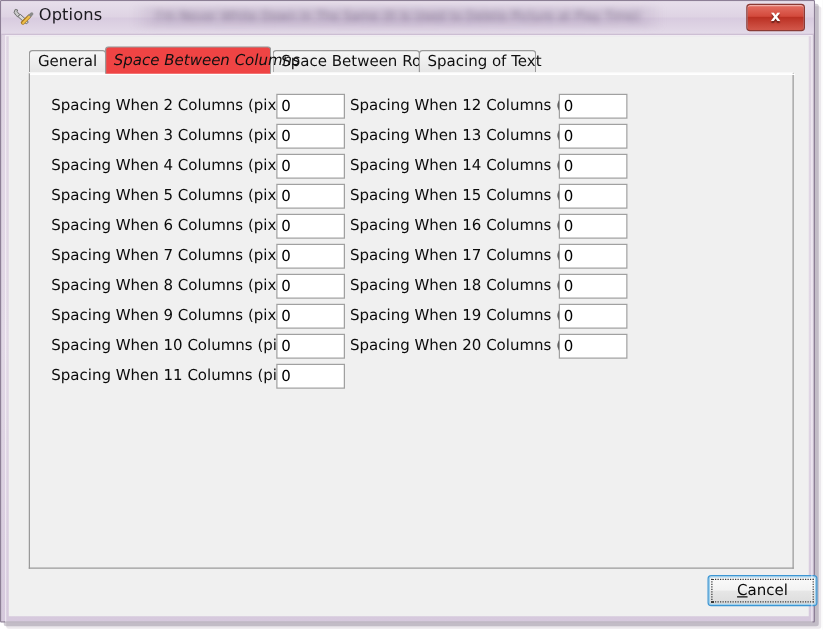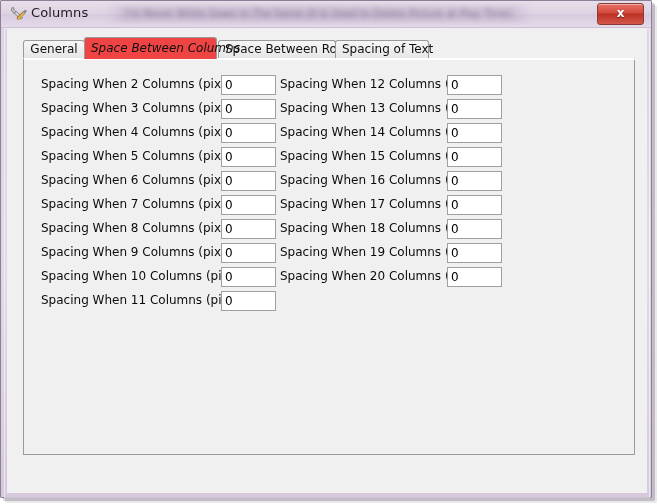--- a/index.html
+++ b/index.html
@@ -270,21 +270,21 @@
     <div class="titlebar">
 
       <svg class="title-icon" viewBox="0 0 18 17">
         <path d="M3.2 1.5 a3.3 3.3 0 0 0 .4 4.6 l1.6 1.4 1.7-1.9 -1.6-1.4 a1.6 1.6 0 0 1 -.2-2.2z" fill="#c9c9c9" stroke="#6d6d6d" stroke-width="0.8"></path>
         <path d="M5.4 7.3 L11.3 12.6 a1.3 1.3 0 0 0 1.9-1.7 L7.2 5.4z" fill="#d8d8d8" stroke="#6d6d6d" stroke-width="0.8"></path>
         <path d="M9.2 12.2 L14.6 6.9" stroke="#a87a22" stroke-width="3.1" stroke-linecap="round"></path>
         <path d="M14.4 7.1 L16.4 5.1" stroke="#8a8a8a" stroke-width="2.6" stroke-linecap="round"></path>
         <path d="M9.4 12.4 L14.3 7.4" stroke="#f0c04a" stroke-width="1.5" stroke-linecap="round"></path>
       </svg>
 
-      <div class="title-text">Columns</div>
+      <div class="title-text">Options</div>
 
       <div class="ghost-strip">I'm Never White Down In The Same  (It Is Used to Delete Picture at Play Time)</div>
 
       <div class="close-btn">
         <div class="close-x">x</div>
       </div>
     </div>
 
     <div class="client">
 
@@ -383,19 +383,23 @@
           </div>
           <div class="field-row" style="left:256px; top:208px; width:250px;">
             <div class="field-label">Spacing When 20 Columns (pixel)</div>
             <input class="field-input" style="left: 167px;" type="text" value="0">
           </div>
 
         </div>
       </div>
 
       <div class="footer">
+        <div class="btn default" style="left:559px;">
+          <span><u>C</u><span>ancel</span></span>
+          <span class="focusrect"></span>
+        </div>
       </div>
 
     </div>
 
     <div class="frame-inner-hl"></div>
   </div>
 </div>
 
 </body></html>

